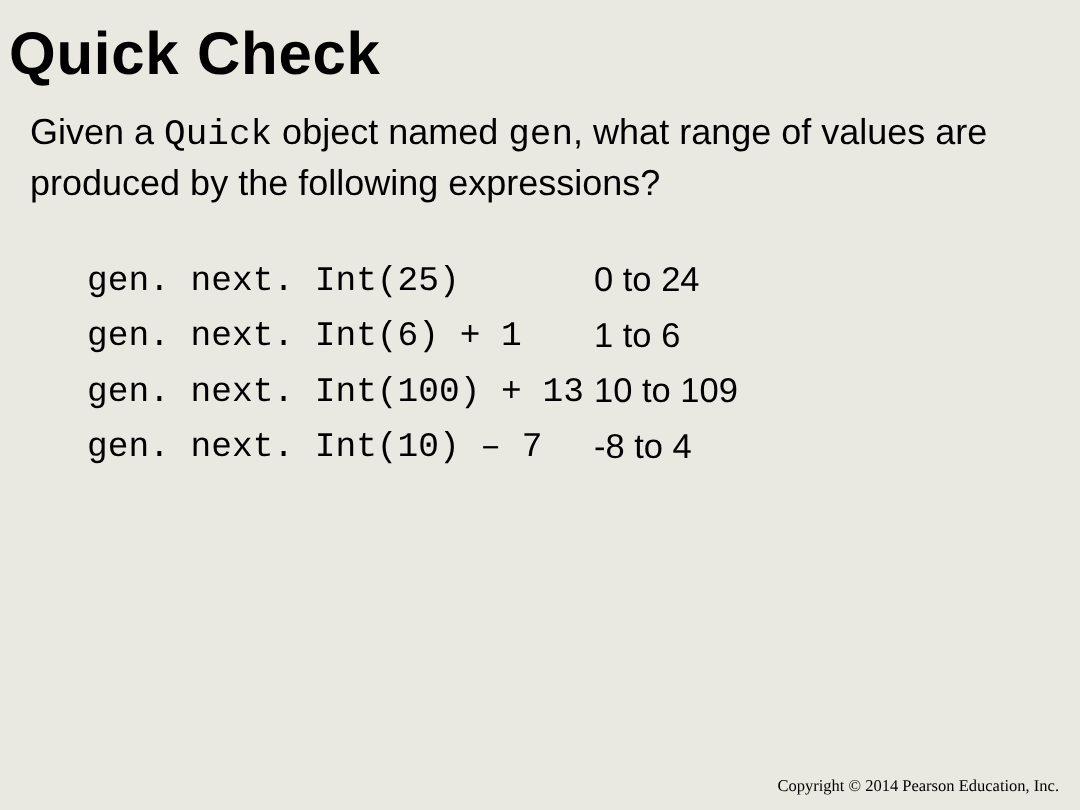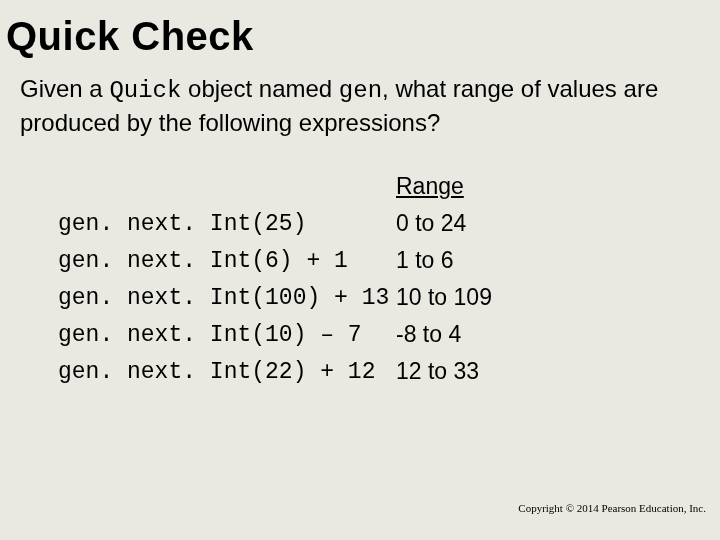--- a/index.html
+++ b/index.html
@@ -32,56 +32,48 @@
   td { padding: 5px 0; text-align: left; vertical-align: bottom; }
   td.expr {
     font-family: "Courier New", Courier, monospace;
     width: 338px;
   }
   td.range { font-family: Arial, Helvetica, sans-serif; }
   .range-head { text-decoration: underline; }
   .copyright {
     position: absolute;
     right: 14px;
-    bottom: 26px;
+    bottom: 10px;
     font-size: 11px;
     font-family: "Times New Roman", Times, serif;
   }
 </style>
 </head>
 <body>
 
 <div class="title">Quick Check</div>
 
 <div class="intro">
   <span>Given a </span><span class="mono">Quick</span><span> object named </span><span class="mono">gen</span><span>, what range of values are produced by the following expressions?</span>
 </div>
 
 <table>
   <tbody>
-      <tr>
-    <td class="expr"></td>
-    <td class="range"><span class="range-head">Range</span></td>
-  </tr>
   <tr>
     <td class="expr">gen. next. Int(25)</td>
     <td class="range">0 to 24</td>
   </tr>
   <tr>
     <td class="expr">gen. next. Int(6) + 1</td>
     <td class="range">1 to 6</td>
   </tr>
   <tr>
     <td class="expr">gen. next. Int(100) + 13</td>
     <td class="range">10 to 109</td>
   </tr>
   <tr>
     <td class="expr">gen. next. Int(10) – 7</td>
     <td class="range">-8 to 4</td>
   </tr>
-  <tr>
-    <td class="expr">gen. next. Int(22) + 12</td>
-    <td class="range">12 to 33</td>
-  </tr>
 </tbody>
   </table>
 
 <div class="copyright">Copyright © 2014 Pearson Education, Inc.</div>
 
 </body></html>

